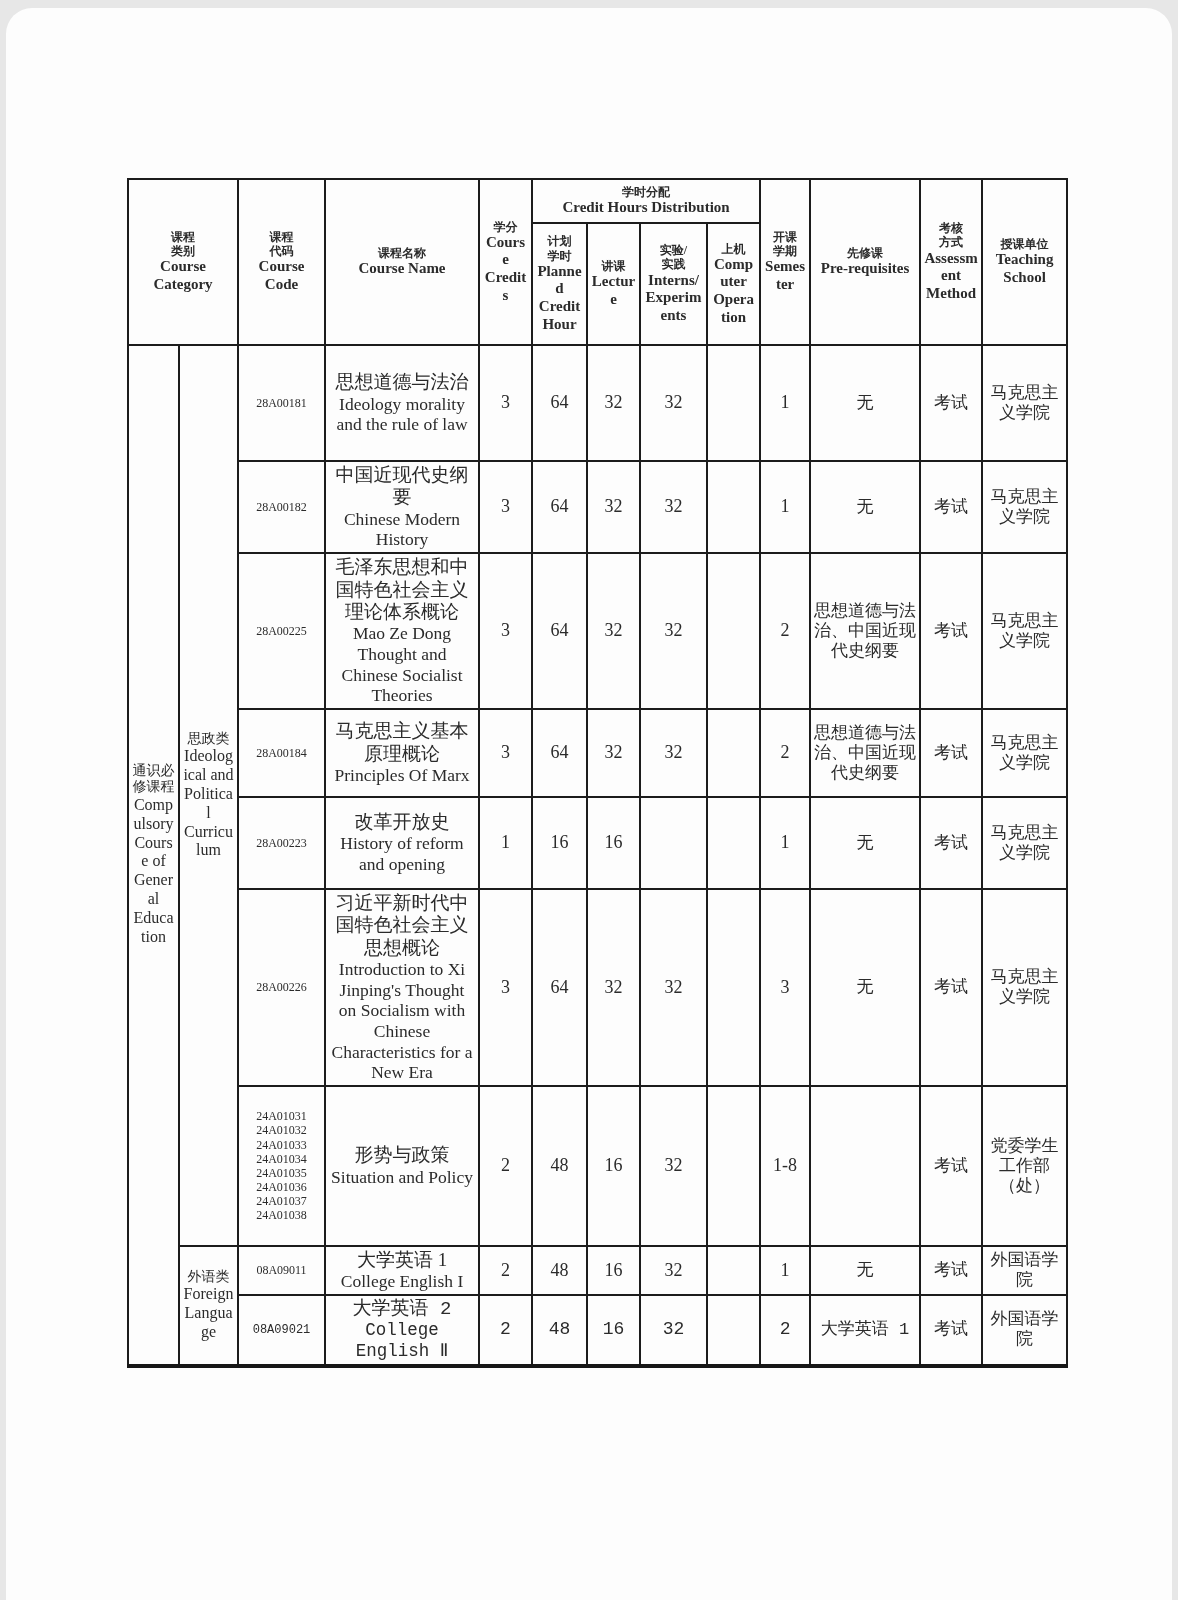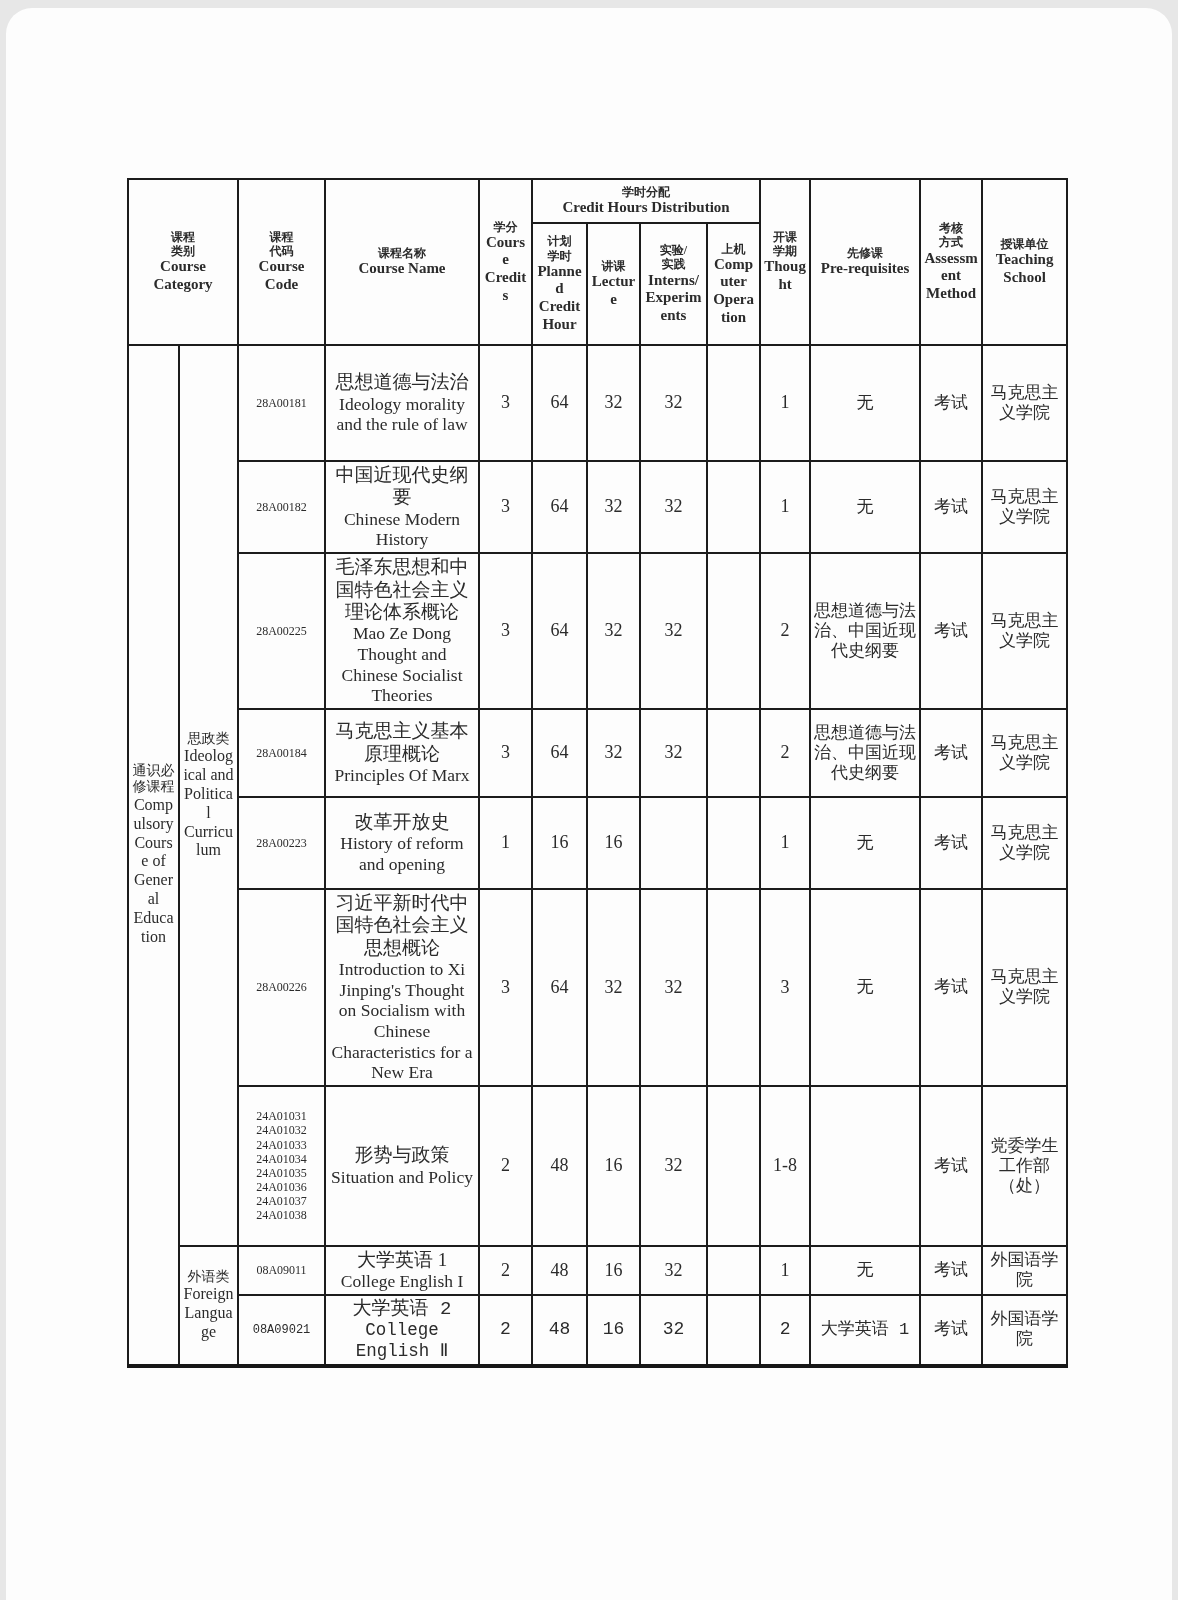--- a/index.html
+++ b/index.html
@@ -110,21 +110,21 @@
           <div class="zh">学分</div>
           <div class="en">Course Credits</div>
         </th>
         <th colspan="4">
           <div class="zh">学时分配</div>
           <div class="en">Credit Hours Distribution</div>
         </th>
         <th rowspan="2">
           <div class="zh pre">开课
 学期</div>
-          <div class="en">Thought</div>
+          <div class="en">Semester</div>
         </th>
         <th rowspan="2">
           <div class="zh">先修课</div>
           <div class="en">Pre-requisites</div>
         </th>
         <th rowspan="2">
           <div class="zh pre">考核
 方式</div>
           <div class="en">Assessment Method</div>
         </th>

